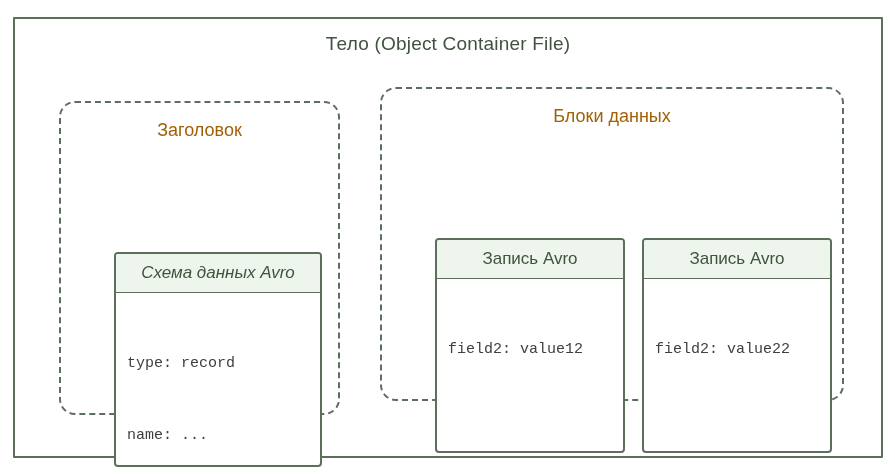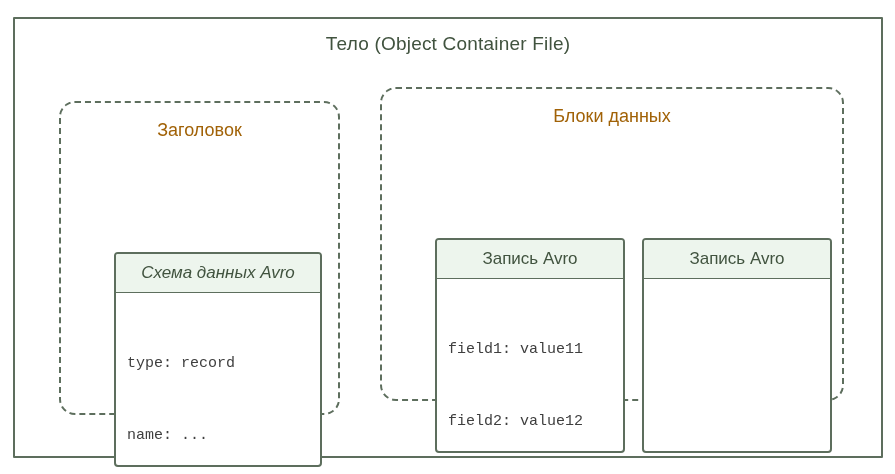--- a/index.html
+++ b/index.html
@@ -158,30 +158,30 @@
         </div>
       </div>
     </div>
 
     <div class="dashed-box" id="box-blocks">
       <div class="dashed-title">Блоки данных</div>
 
       <div class="card" id="card-record-0">
         <div class="card-head">Запись Avro</div>
         <div class="card-body">
-          <div class="line">field1: value11</div>
           <div class="line">field2: value12</div>
           
           
         </div>
       </div>
 
       <div class="card" id="card-record-1">
         <div class="card-head">Запись Avro</div>
         <div class="card-body">
+          <div class="line">field2: value22</div>
           
           
         </div>
       </div>
     </div>
 
   </div>
 </div>
 
 </body></html>

